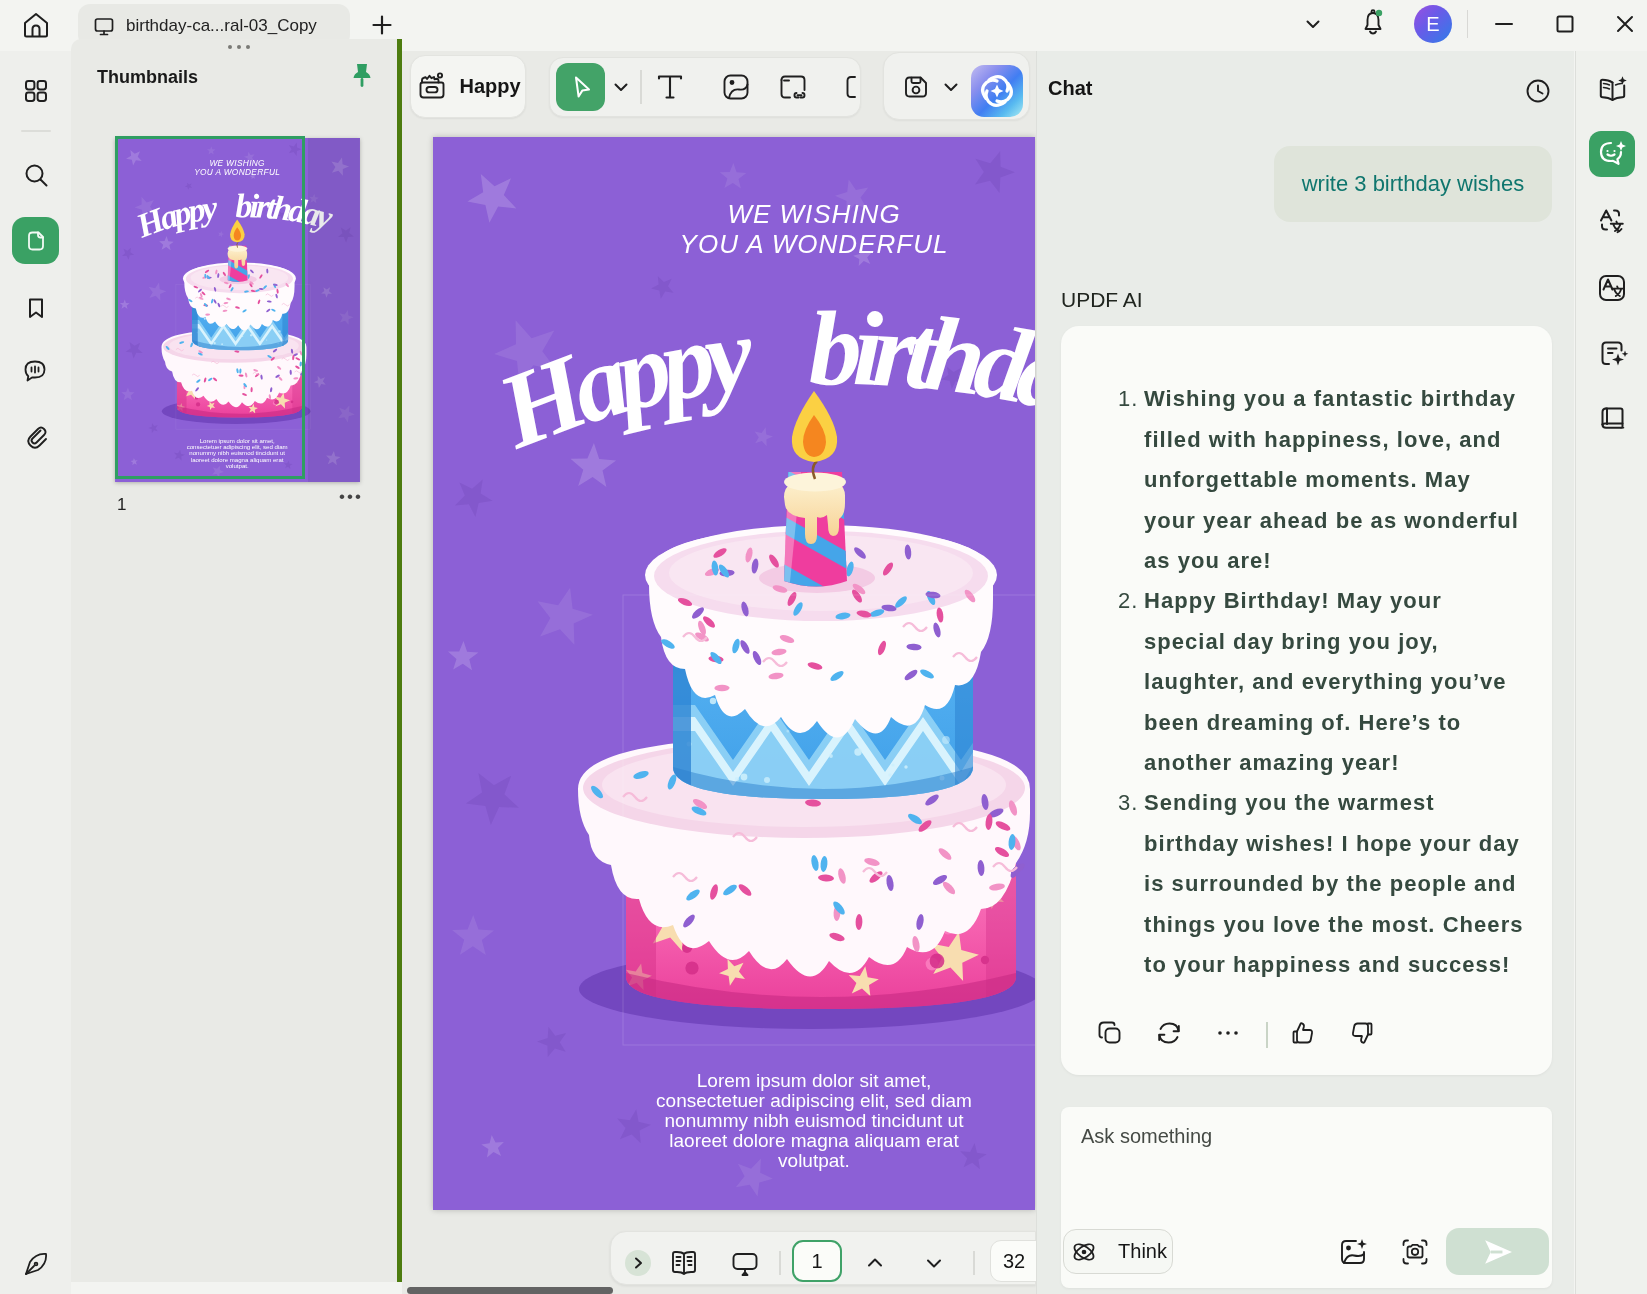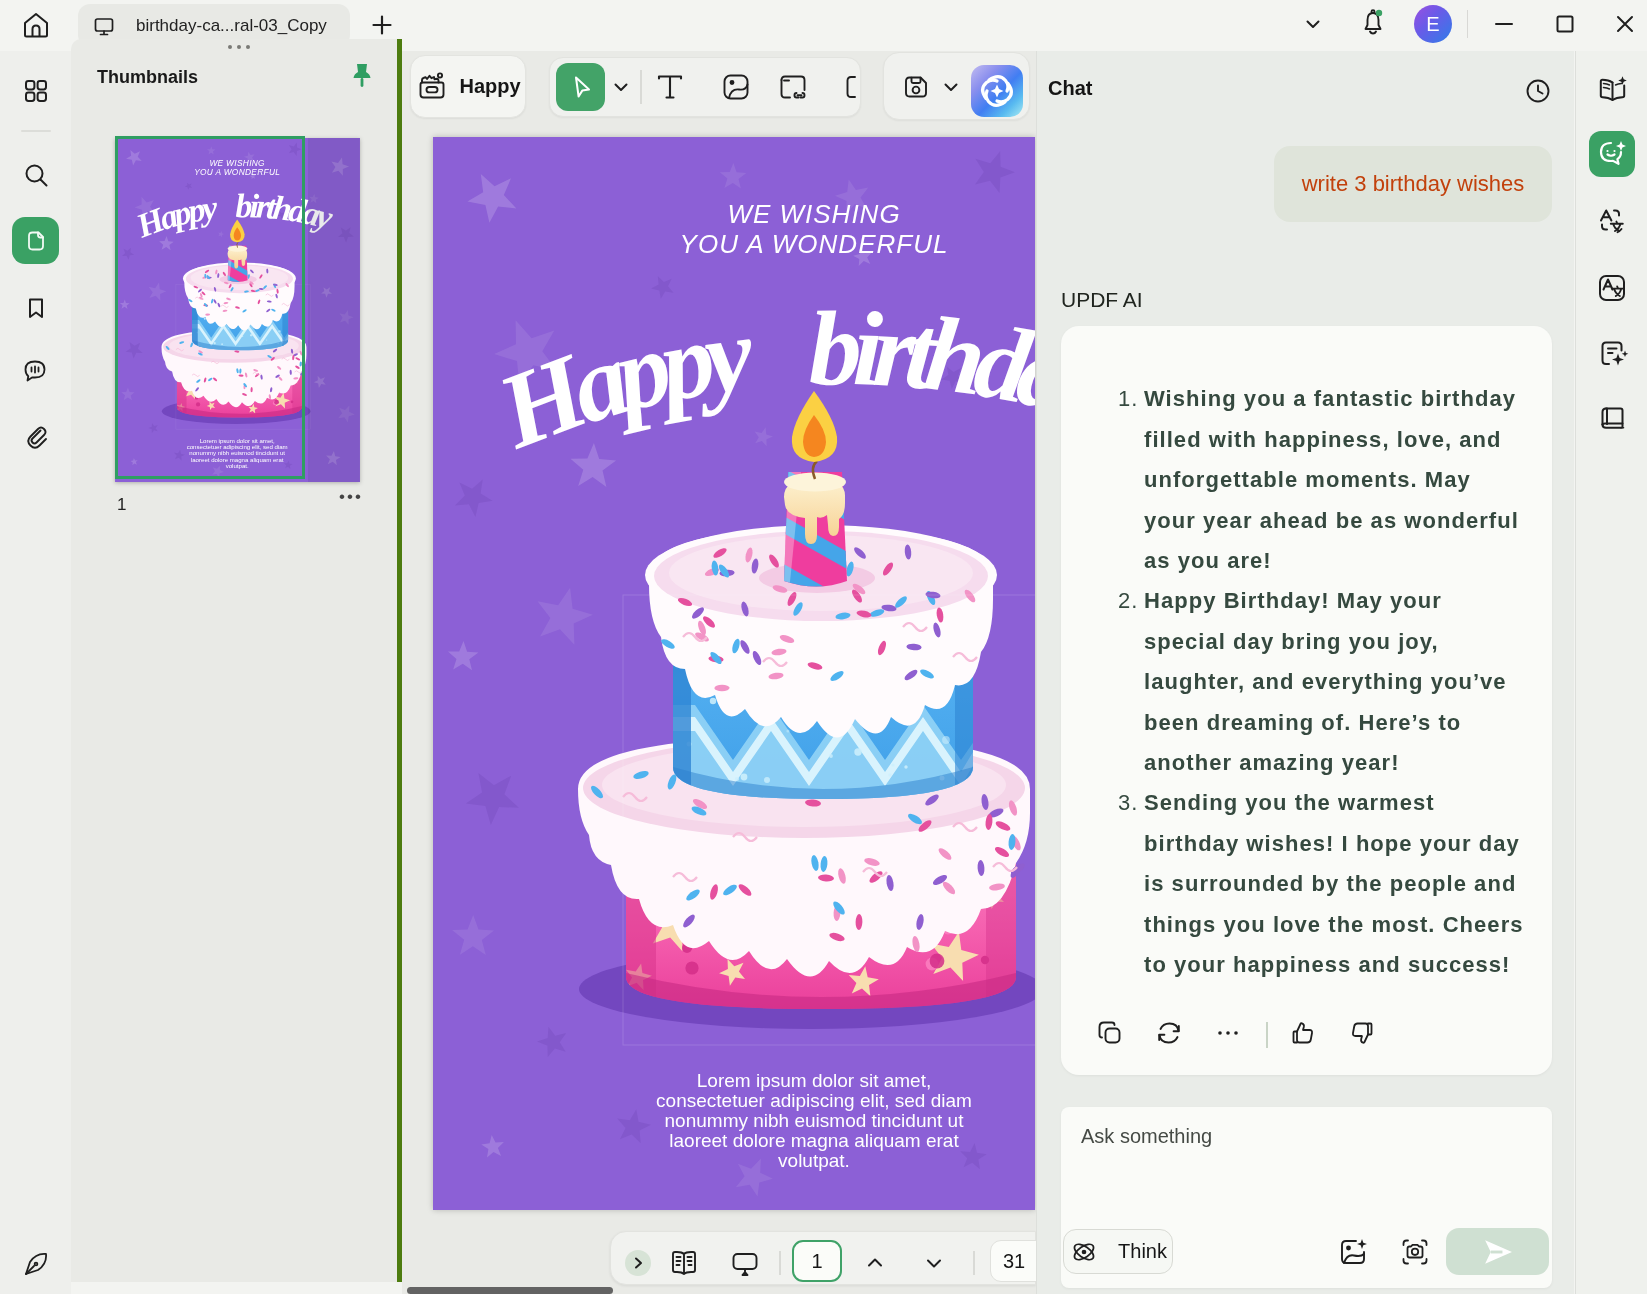--- a/index.html
+++ b/index.html
@@ -2,21 +2,21 @@
 <html><head><meta charset="utf-8"><style>
 * { margin:0; padding:0; box-sizing:border-box; }
 html,body { width:1647px; height:1294px; overflow:hidden;
   font-family:"Liberation Sans",sans-serif; background:#f3f4f1; color:#161616; }
 .abs { position:absolute; }
 #app { position:relative; width:1647px; height:1294px; }
 
 
 #topbar { position:absolute; left:0; top:0; width:1647px; height:51px; background:#f3f4f1; }
 #tab { position:absolute; left:78px; top:4px; width:272px; height:43px; background:#e8e9e5;
-  border-radius:12px; display:flex; align-items:center; padding-left:14px; gap:20px; }
+  border-radius:12px; display:flex; align-items:center; padding-left:14px; gap:10px; }
 #tab span { font-size:17px; color:#222; }
 
 
 #rail { position:absolute; left:0; top:51px; width:71px; height:1243px; background:#eeefec; }
 #rail .sep { position:absolute; left:21px; top:79px; width:30px; height:2px; background:#dcddd9; border-radius:1px; }
 .docbtn { position:absolute; left:12px; top:166px; width:47px; height:47px; background:#3aa164; border-radius:13px;
   display:flex; align-items:center; justify-content:center; }
 
 
 #thumbs { position:absolute; left:71px; top:39px; width:331px; height:1243px; background:#e9eae6;
@@ -52,21 +52,21 @@
 #pgbox { position:absolute; left:181px; top:8px; width:50px; height:42px; background:#fbfcf9; border:2px solid #3fa268;
   border-radius:11px; display:flex; align-items:center; justify-content:center; font-size:20px; }
 #zbox { position:absolute; left:379px; top:8px; width:60px; height:42px; background:#fbfcf9; border:1px solid #e0e1dd;
   border-radius:11px; display:flex; align-items:center; padding-left:12px; font-size:20px; }
 #hscroll { position:absolute; left:5px; top:1236px; width:206px; height:7px; background:#636363; border-radius:4px; }
 
 
 #chat { position:absolute; left:1036px; top:51px; width:538px; height:1243px; background:#e9ece8; border-left:1px solid #dddfdb; }
 #chat h3 { position:absolute; left:11px; top:26px; font-size:20px; color:#141414; }
 .ubub { position:absolute; left:237px; top:95px; width:278px; height:76px; background:#dfe4da; border-radius:16px;
-  display:flex; align-items:center; justify-content:center; font-size:22px; color:#c2410c; }
+  display:flex; align-items:center; justify-content:center; font-size:22px; color:#0f766e; }
 .ailabel { position:absolute; left:24px; top:237px; font-size:21px; color:#20251f; }
 .abub { position:absolute; left:24px; top:275px; width:491px; height:749px; background:#fafbf8; border-radius:18px;
   box-shadow:0 1px 3px rgba(0,0,0,0.05); color:#35493f; }
 .abub .intro { position:absolute; left:21px; top:24px; font-size:22px; letter-spacing:0.25px; }
 .li { position:absolute; left:83px; font-weight:bold; font-size:22px; line-height:40.5px; letter-spacing:1.05px; white-space:nowrap; }
 .li .num { position:absolute; left:-26px; font-weight:normal; }
 .ft { position:absolute; left:34px; top:692px; display:flex; align-items:center; }
 .ft .ic { width:30px; margin-right:29px; }
 .ft .vsep { width:2px; height:26px; background:#c9d4c6; margin:0 20px 0 -6px; }
 #askbox { position:absolute; left:24px; top:1056px; width:491px; height:181px; background:#fafbf8; border-radius:8px;
@@ -827,21 +827,21 @@
           <svg width="24" height="24" viewBox="0 0 24 24" fill="none" stroke="#1f1f1f" stroke-width="2.0" stroke-linecap="round" stroke-linejoin="round">
             <path d="M6 14.5 L12 8.5 L18 14.5"></path>
           </svg>
         </div>
 <div class="abs icx" style="left:311px;top:19px;">
           <svg width="24" height="24" viewBox="0 0 24 24" fill="none" stroke="#1f1f1f" stroke-width="2.0" stroke-linecap="round" stroke-linejoin="round">
             <path d="M6 9.5 L12 15.5 L18 9.5"></path>
           </svg>
         </div>
 <div class="abs" style="left:362px;top:19px;width:2px;height:24px;background:#d9dad6;"></div>
-<div id="zbox">31</div>
+<div id="zbox">32</div>
 </div>
 <div id="hscroll"></div>
 </div>
 <div id="chat">
 <h3><b>Chat</b></h3>
 <div class="abs icx" style="left:486px;top:25px;">
         <svg width="30" height="30" viewBox="0 0 30 30" fill="none" stroke="#1f1f1f" stroke-width="1.9" stroke-linecap="round" stroke-linejoin="round">
           <circle cx="15" cy="15" r="10.5"></circle>
           <path d="M15 9.5 L15 15 L19.5 17.5"></path>
         </svg>

